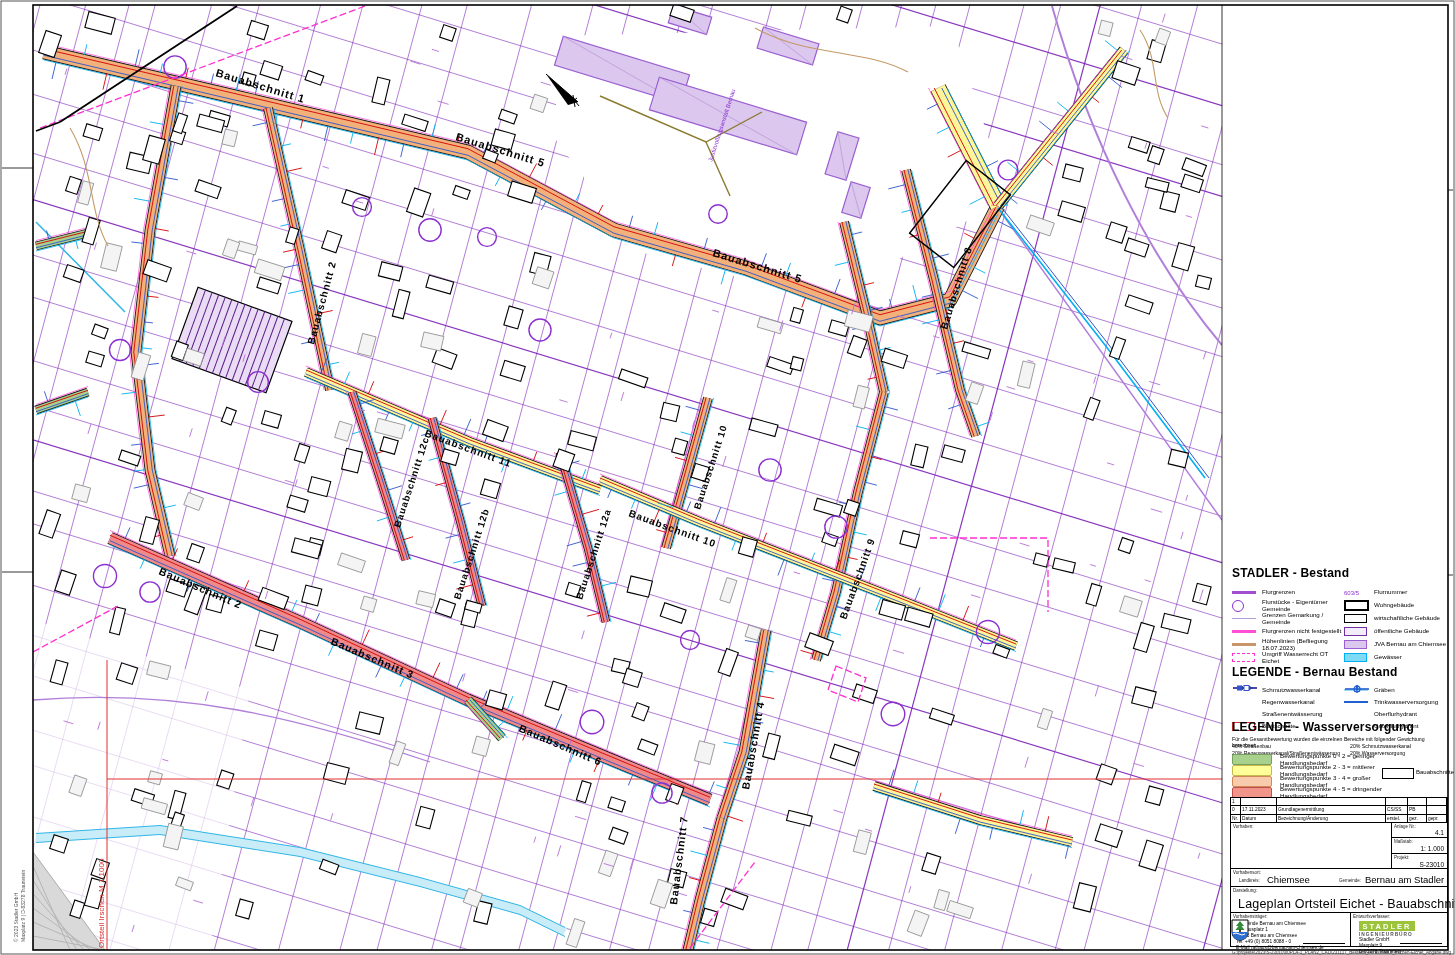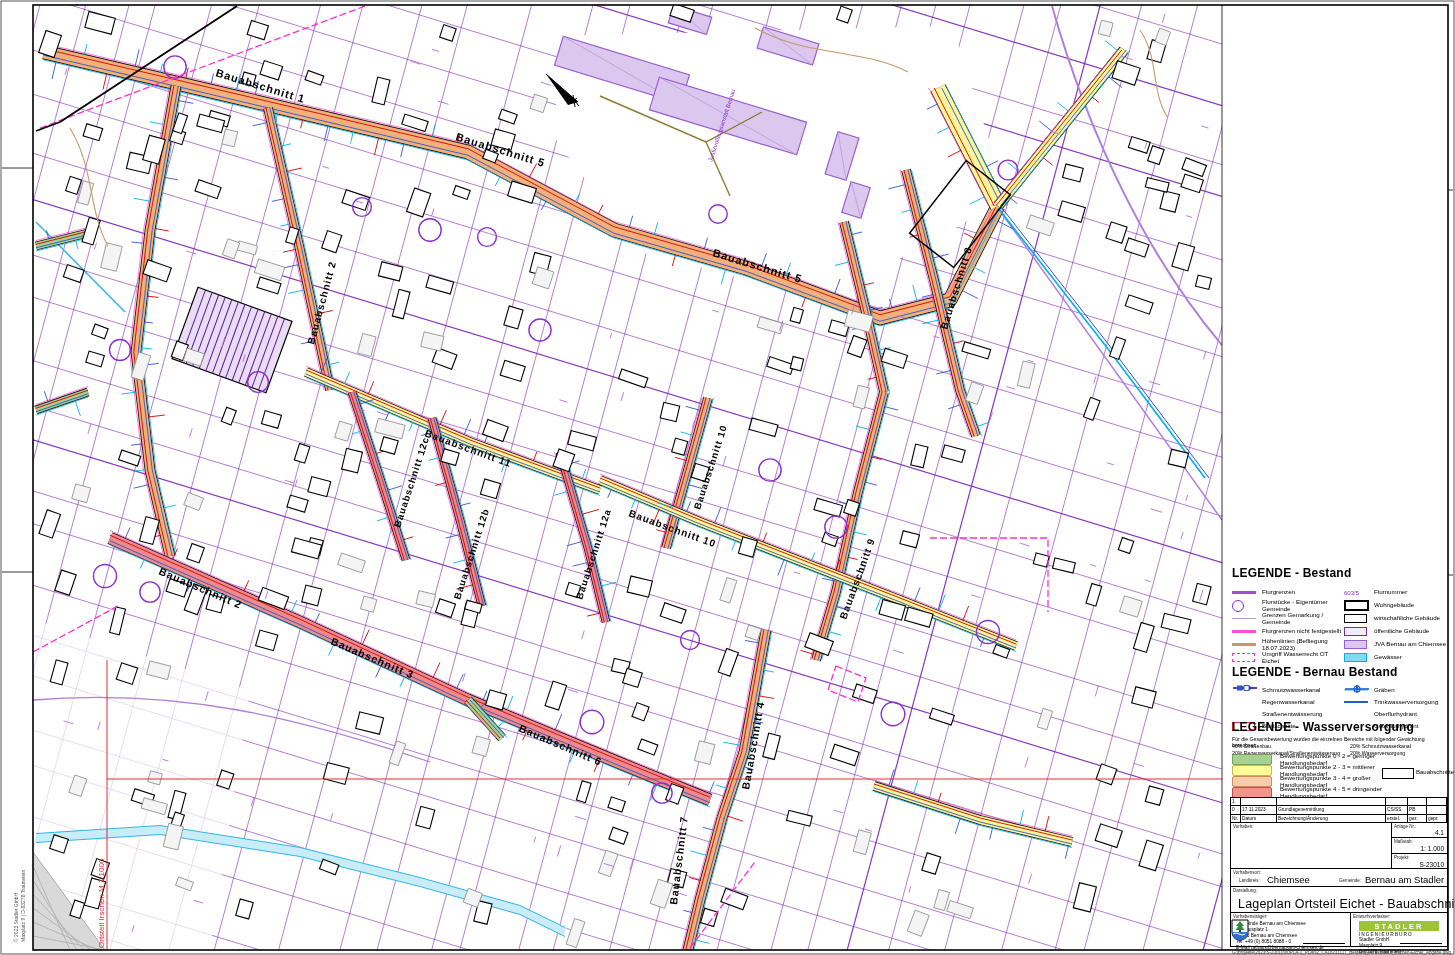--- a/index.html
+++ b/index.html
@@ -31,21 +31,21 @@
   .sec{position:absolute;left:0;width:100%;box-sizing:border-box;border-bottom:.8px solid #000;}
   .tiny{position:absolute;font-size:4.5px;color:#222;}
   .vh-lines{position:absolute;left:6px;top:7px;font-size:10.6px;line-height:12.5px;}
   .sidebox{position:absolute;right:0;width:56px;border-left:.8px solid #000;box-sizing:border-box;}
   .sb-cell{position:relative;height:15.3px;border-bottom:.6px solid #000;box-sizing:border-box;}
   .sb-cell:last-child{border-bottom:none;}
   .sb-val{position:absolute;right:3px;bottom:1px;font-size:6.5px;}
   .darst-text{position:absolute;left:7px;top:10px;font-size:12.5px;letter-spacing:.2px;white-space:nowrap;}
   .addr{position:absolute;left:5px;top:8px;font-size:4.8px;line-height:6px;}
   .sig{position:absolute;right:5px;bottom:3px;width:42px;border-bottom:1.1px solid #000;}
-  .logo{position:absolute;left:8px;top:8px;width:80px;height:10px;background:#9dc33b;
+  .logo{position:absolute;left:8px;top:8px;width:56px;height:10px;background:#9dc33b;
         display:flex;align-items:center;justify-content:center;text-align:right;}
   .logo span{font-size:7.5px;font-weight:bold;color:#fff;letter-spacing:2px;}
   .logo-sub{position:absolute;left:8px;top:19px;font-size:4.8px;font-weight:bold;color:#555;letter-spacing:1px;}
   .filepath{position:absolute;left:1232px;top:949.5px;font-size:4.5px;color:#333;white-space:nowrap;}
 </style>
 </head>
 <body>
 
 <div class="page">
 
@@ -871,21 +871,21 @@
       <rect x="1" y="1" width="1453" height="953" fill="none" stroke="#555" stroke-width="1"></rect>
       <rect x="33" y="5" width="1415" height="945" fill="none" stroke="#000" stroke-width="1.6"></rect>
       <line x1="1222" y1="5" x2="1222" y2="950" stroke="#000" stroke-width="0.8"></line>
       <line x1="2" y1="168" x2="33" y2="168" stroke="#000" stroke-width="0.8"></line>
       <line x1="2" y1="572" x2="33" y2="572" stroke="#000" stroke-width="0.8"></line>
       <line x1="1448" y1="190" x2="1453" y2="190" stroke="#000" stroke-width="0.8"></line>
       <line x1="1448" y1="575" x2="1453" y2="575" stroke="#000" stroke-width="0.8"></line>
     </svg>
 
   <div class="legend">
-    <div class="lg-title" style="top:0">LEGENDE - Bestand</div>
+    <div class="lg-title" style="top:0">STADLER - Bestand</div>
     <div class="lg-col" id="lb-left" style="left:0;top:20px;width:112px">
         <div class="lg-row">
           <div class="lg-sw">
             <i style="width:24px;height:2.6px;background:#a14fd0"></i>
           </div>
           <div class="lg-lab">Flurgrenzen</div>
         </div>
         <div class="lg-row">
           <div class="lg-sw">
             <i style="width:10px;height:10px;border:1.8px solid #8b2fd0;border-radius:50%"></i>

